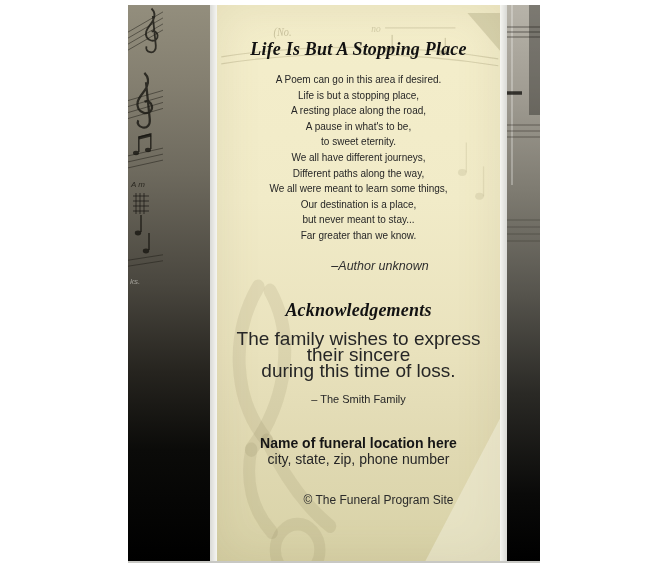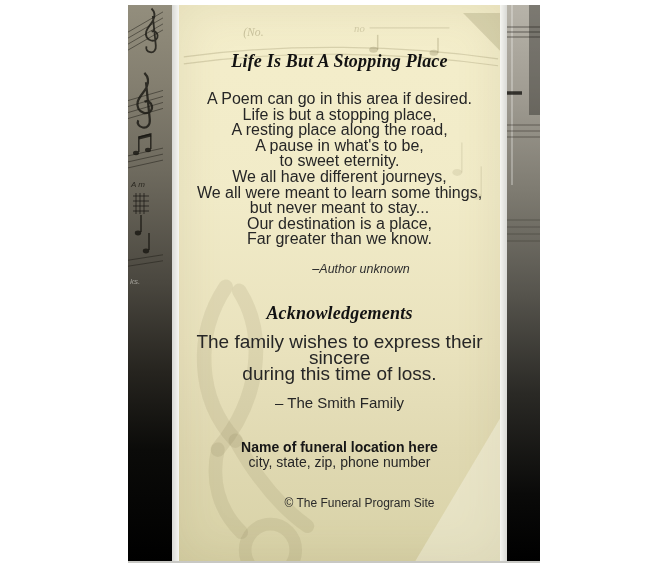--- a/index.html
+++ b/index.html
@@ -3,42 +3,42 @@
 <meta charset="utf-8">
 <style>
   html,body{margin:0;padding:0;background:#ffffff;}
   .page{position:relative;width:648px;height:572px;background:#ffffff;overflow:hidden;
         font-family:"Liberation Sans",sans-serif;}
   .photo{position:absolute;left:128px;top:5px;width:412px;height:558px;display:flex;
          border-bottom:2px solid #c8c8c4;box-sizing:border-box;}
   
   .strip{position:relative;overflow:hidden;flex:0 0 auto;}
   .strip-left{width:44px;background:linear-gradient(180deg,#938e7d 0%,#847f70 14%,#6e6a5e 30%,
-              #4a473f 50%,#26241f 66%,#0b0b09 80%,#000 100%);}
+              #4a473f 50%,#26241f 66%,#0b0b09 80%,#000 100%);padding-left:38px;}
   .strip-right{width:33px;background:linear-gradient(180deg,#b7b3a9 0%,#a09c92 16%,#7d7a70 34%,
                #56544d 52%,#2a2925 70%,#0a0a09 88%,#000 100%);}
   .strip svg{position:absolute;top:0;left:0;}
   
   .edge{flex:0 0 7px;}
   .edge-left{background:linear-gradient(90deg,#d9d9d5,#f5f5f1);}
   .edge-right{background:linear-gradient(90deg,#f5f5f1,#d9d9d5);}
   
   .card{flex:1 1 auto;position:relative;overflow:hidden;text-align:center;color:#262626;
         background:linear-gradient(180deg,#f4eecb 0%,#f1ebc8 35%,#e9e2bd 62%,#e0d9b2 80%,#d8d2a7 100%);
         box-shadow:inset 0 0 46px rgba(125,115,70,0.14);}
   .card .watermark{position:absolute;top:0;left:0;width:100%;height:100%;pointer-events:none;}
   .card-content{position:relative;}
   .script-title{font-family:"Liberation Serif",serif;font-weight:bold;font-style:italic;
                 font-size:18px;line-height:24px;color:#121212;margin:0;letter-spacing:.2px;}
-  .poem-title{margin-top:44px;}
-  .poem{margin-top:18px;font-size:16px;line-height:15.6px;color:#262626;}
+  .poem-title{margin-top:32px;}
+  .poem{margin-top:11px;font-size:10px;line-height:15.6px;color:#262626;}
   .attribution{margin-top:14px;font-size:12.5px;line-height:16px;font-style:italic;color:#2e2e2e;padding-left:43px;}
   .ack-title{margin-top:24px;}
   .ack-text{margin-top:9px;font-size:19px;line-height:16.2px;}
-  .signature{margin-top:12px;font-size:15px;line-height:16px;}
+  .signature{margin-top:12px;font-size:11px;line-height:16px;}
   .location{margin-top:29px;font-size:14px;line-height:15.8px;}
   .location .loc-name{font-weight:bold;color:#161616;}
   .copyright{margin-top:24px;font-size:12px;line-height:16px;color:#2a2a2a;padding-left:40px;}
 </style>
 </head>
 <body>
 
 <div class="page">
   <div class="photo">
 
@@ -125,23 +125,24 @@
       <div class="card-content">
         <h1 class="script-title poem-title">Life Is But A Stopping Place</h1>
 
         <div class="poem">
           <div>A Poem can go in this area if desired.</div>
           <div>Life is but a stopping place,</div>
           <div>A resting place along the road,</div>
           <div>A pause in what's to be,</div>
           <div>to sweet eternity.</div>
           <div>We all have different journeys,</div>
+          <div>Different paths along the way,</div>
           <div>We all were meant to learn some things,</div>
+          <div>Our destination is a place,</div>
           <div>but never meant to stay...</div>
-          <div>Our destination is a place,</div>
           <div>Far greater than we know.</div>
         </div>
 
         <div class="attribution">–Author unknown</div>
 
         <h2 class="script-title ack-title">Acknowledgements</h2>
 
         <div class="ack-text">
           <div>The family wishes to express their sincere</div>
           <div>during this time of loss.</div>

